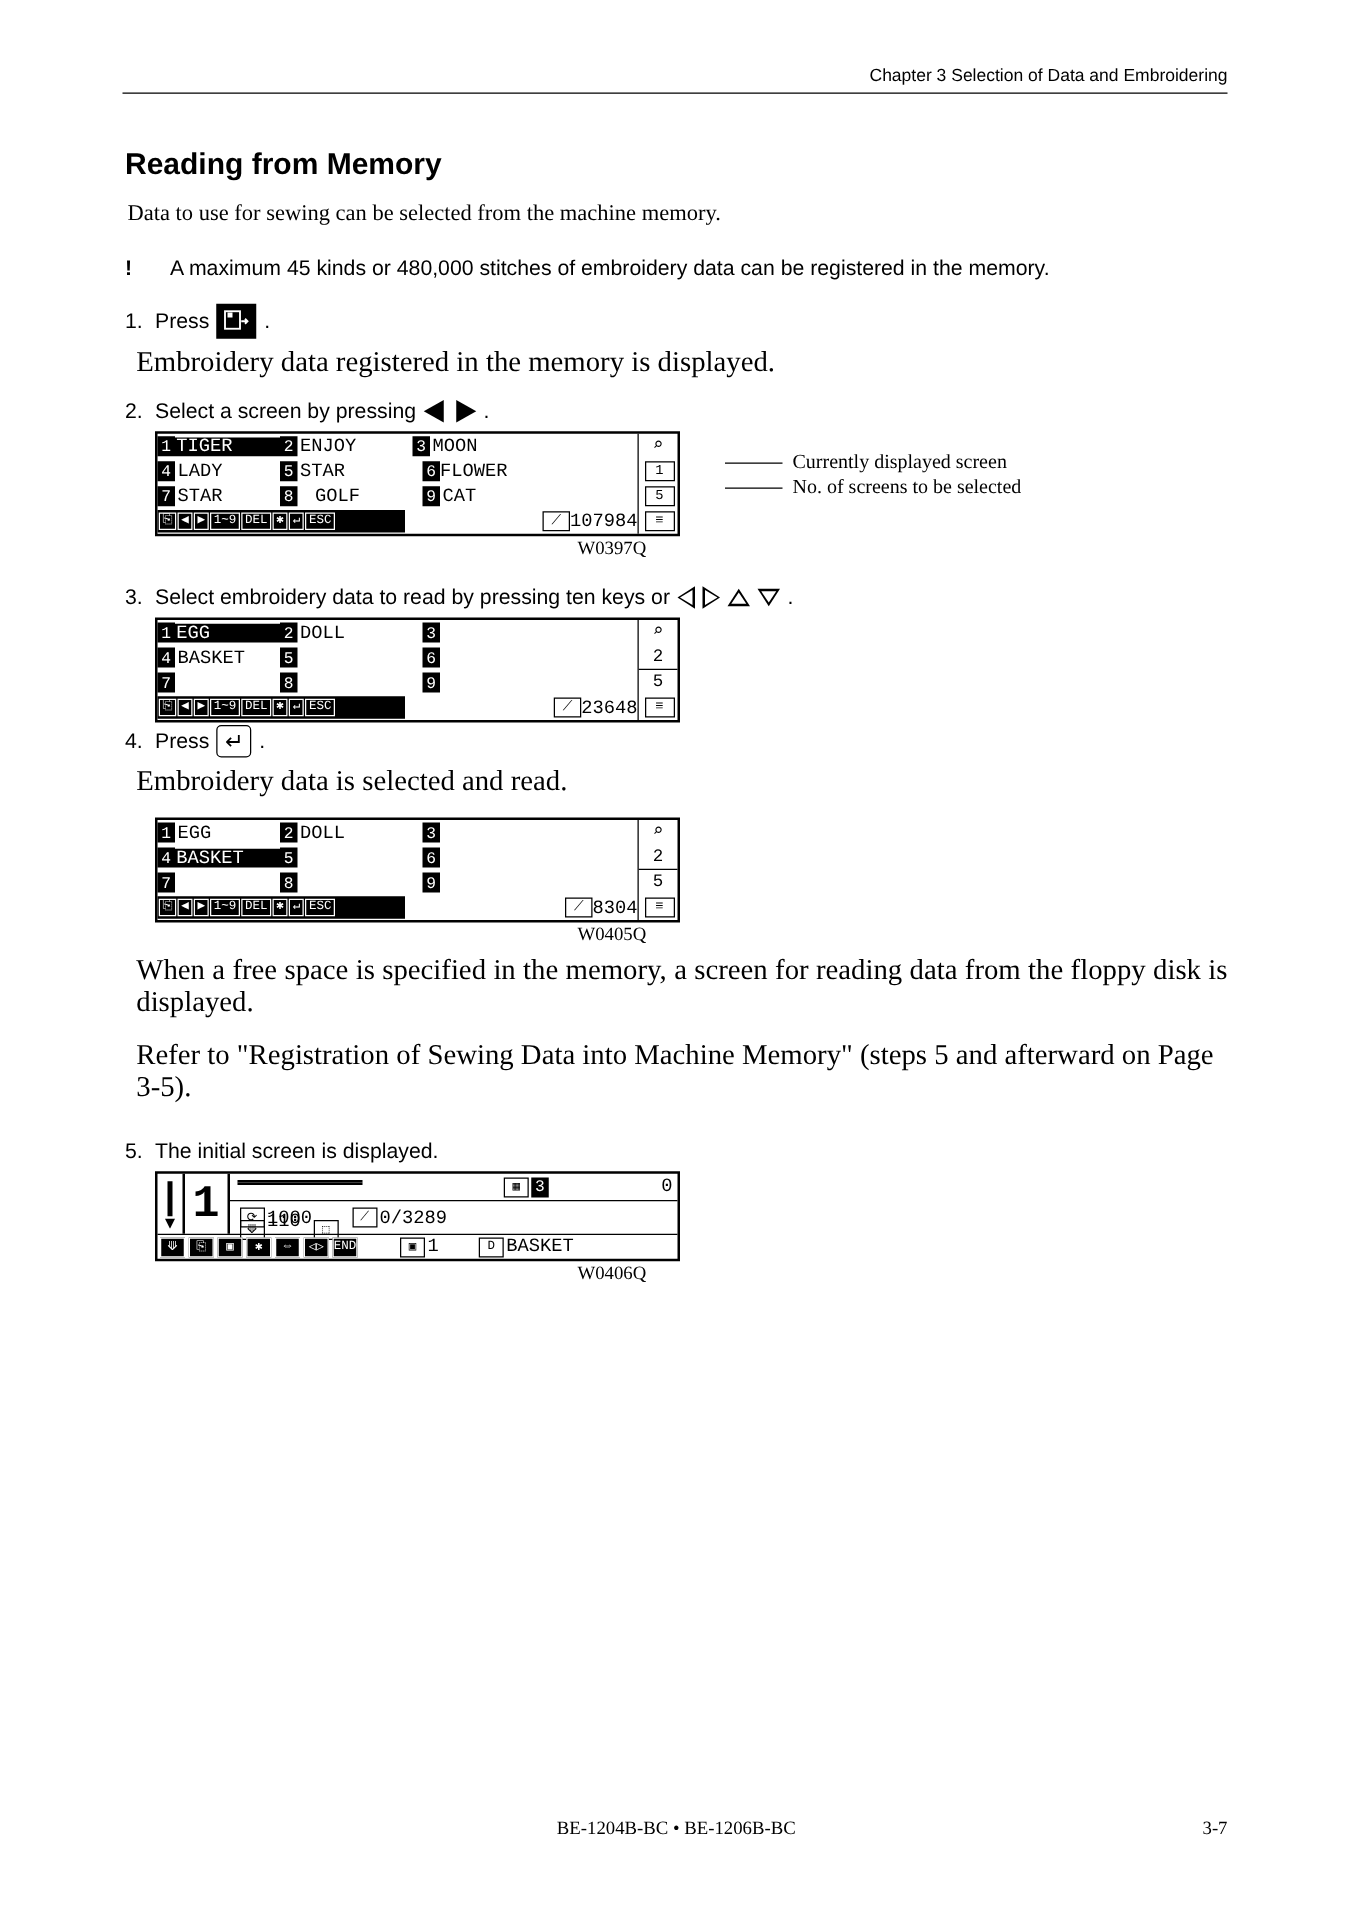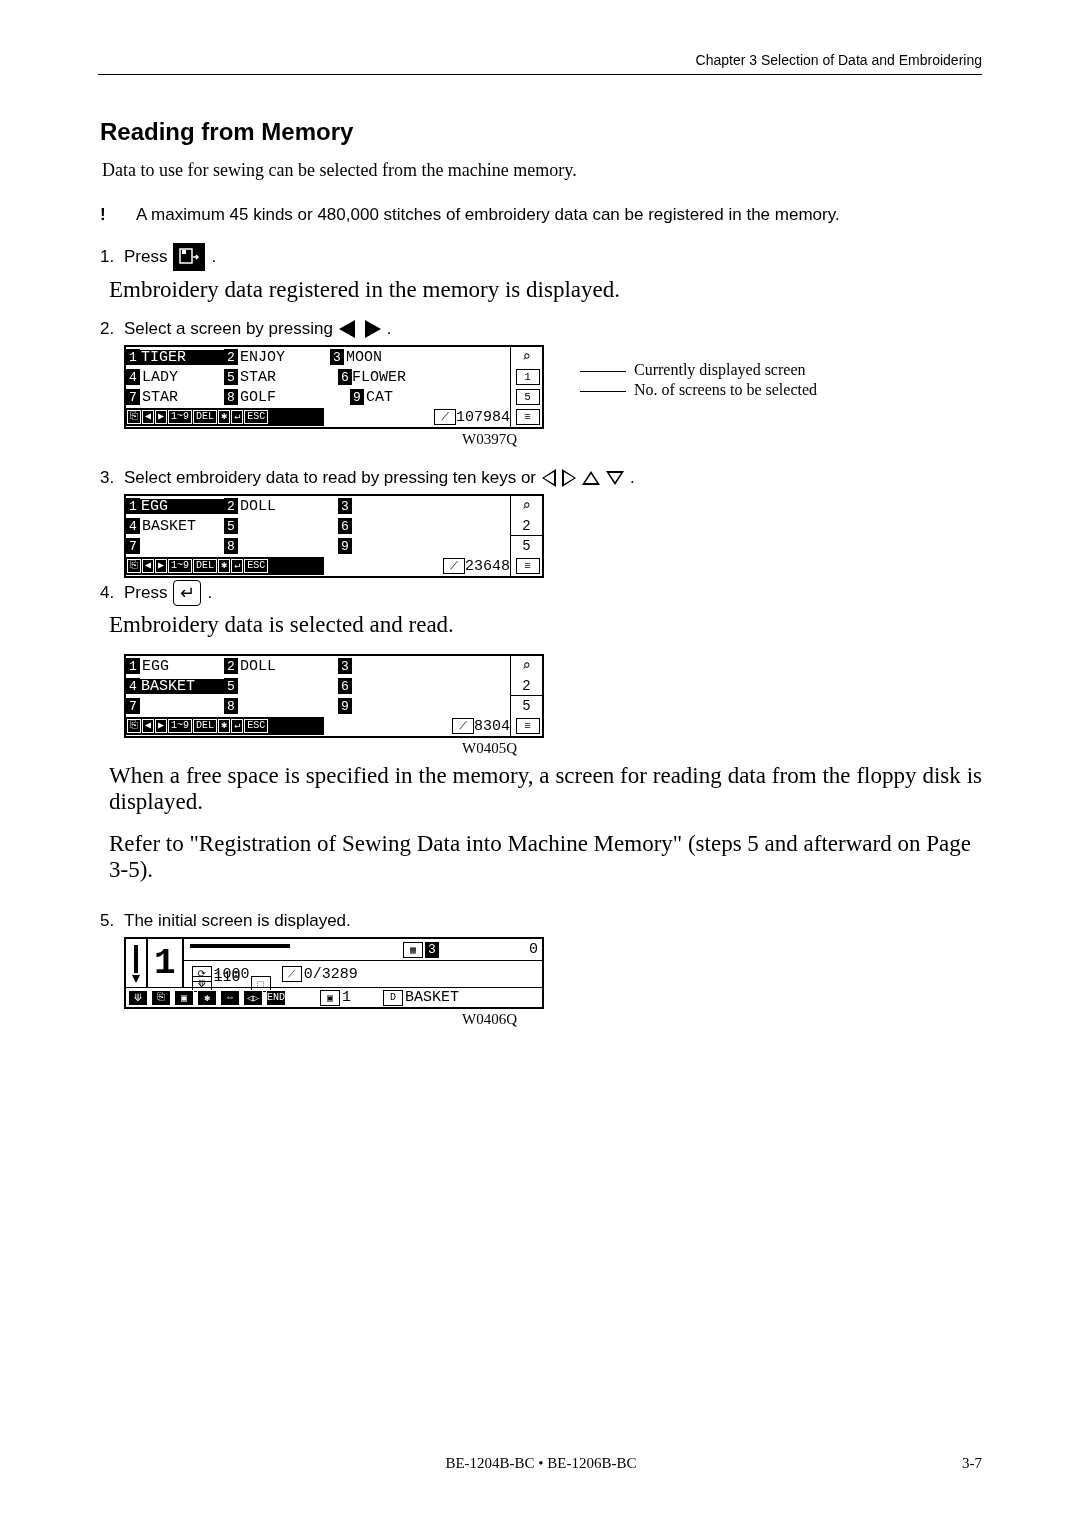--- a/index.html
+++ b/index.html
@@ -320,21 +320,21 @@
               <span class="lcd-cell" style="width:84px;padding-left:2px">LADY</span>
             <span class="lcd-num-box">5</span>
               <span class="lcd-cell" style="width:100px;padding-left:2px">STAR</span>
             <span class="lcd-num-box">6</span>
               <span class="lcd-cell" style="padding-left:0">FLOWER</span>
           </div>
           <div class="lcd-row">
             <span class="lcd-num-box">7</span>
               <span class="lcd-cell" style="width:84px;padding-left:2px">STAR</span>
             <span class="lcd-num-box">8</span>
-              <span class="lcd-cell" style="width:112px;padding-left:2px">GOLF</span>
+              <span class="lcd-cell" style="width:100px;padding-left:14px">GOLF</span>
             <span class="lcd-num-box">9</span>
               <span class="lcd-cell" style="padding-left:2px">CAT</span>
           </div>
           <div class="lcd-row">
             <span class="lcd-bottom-bar" style="width:198px">
               <span class="k">⎘</span>
                 <span class="k">◀</span>
                 <span class="k">▶</span>
                 <span class="k">1~9</span>
                 <span class="k">DEL</span>

